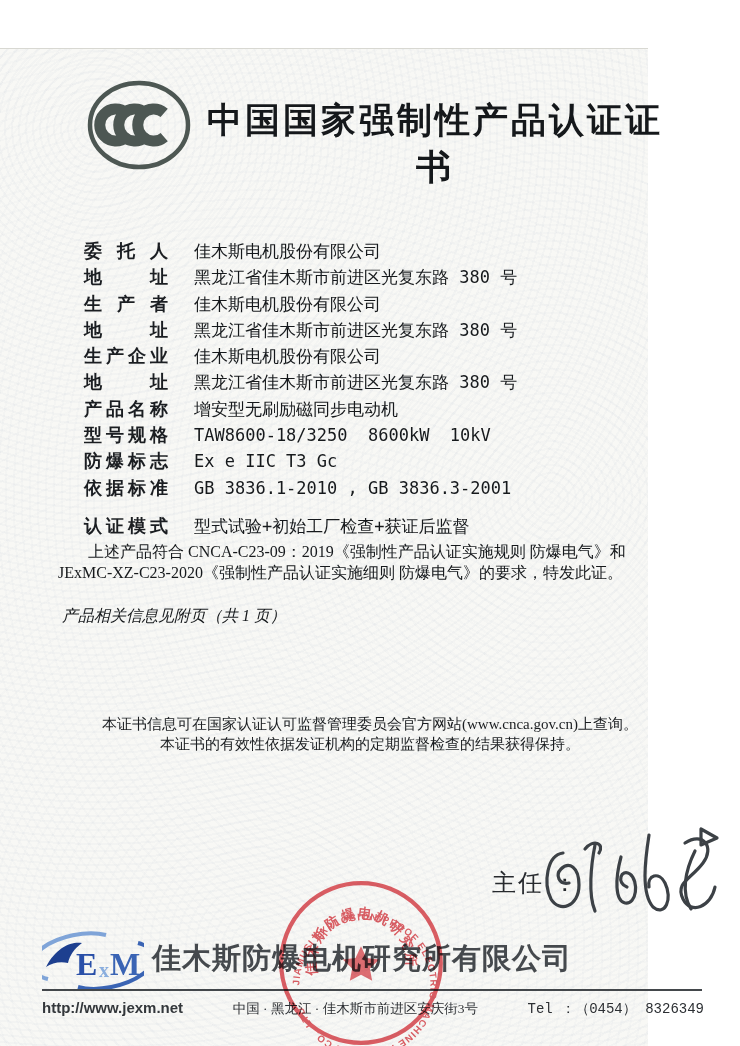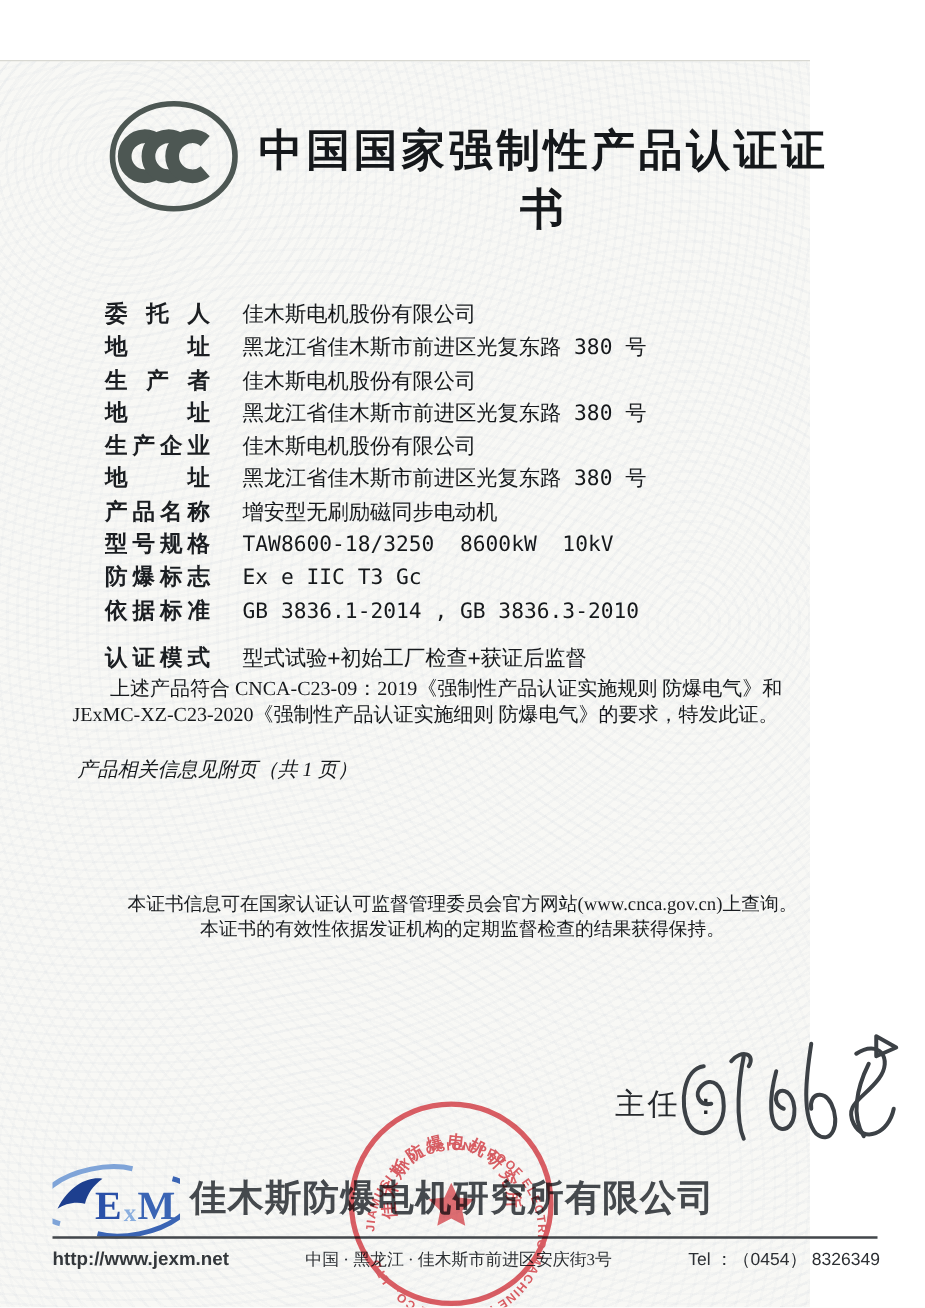--- a/index.html
+++ b/index.html
@@ -69,21 +69,21 @@
     left:152px;top:890px;width:560px;
     font-family:"Liberation Sans","DejaVu Sans",sans-serif;
     font-size:29px;font-weight:600;letter-spacing:1px;color:#45494d;
   }
   .footer-line{left:42px;top:940px;width:660px;height:2px;background:#43474b;}
   .footer-row{
     left:42px;top:950px;width:662px;display:flex;justify-content:space-between;align-items:baseline;
   }
   .footer-url{font-family:"Liberation Sans","DejaVu Sans",sans-serif;font-size:15px;font-weight:700;color:#33373b;}
   .footer-address{font-size:13.5px;color:#2c2f33;text-align:center;}
-  .footer-tel{font-size:14px;color:#2c2f33;font-family:Liberation Sans, sans-serif;}
+  .footer-tel{font-size:14px;color:#2c2f33;font-family:Liberation Mono, monospace;}
 </style>
 </head>
 <body>
 
 <div class="scan">
   <div class="paper">
 
     <svg class="abs ccc-logo" viewBox="0 0 106 96">
       <ellipse cx="53" cy="48" rx="49" ry="42" fill="none" stroke="#4d5753" stroke-width="4.5"></ellipse>
       <path d="M 40.2 35.9 A 16 16 0 1 0 40.2 60.1" fill="none" stroke="#4d5753" stroke-width="11"></path>
@@ -167,21 +167,21 @@
           </span>
         <span class="field-value">Ex e IIC T3 Gc</span>
       </div>
       <div class="field-row">
         <span class="field-label char-justify">
             <span>依</span>
             <span>据</span>
             <span>标</span>
             <span>准</span>
           </span>
-        <span class="field-value">GB 3836.1-2014 , GB 3836.3-2010</span>
+        <span class="field-value">GB 3836.1-2010 , GB 3836.3-2001</span>
       </div>
       <div class="field-row gap-before">
         <span class="field-label char-justify">
             <span>认</span>
             <span>证</span>
             <span>模</span>
             <span>式</span>
           </span>
         <span class="field-value">型式试验+初始工厂检查+获证后监督</span>
       </div>

